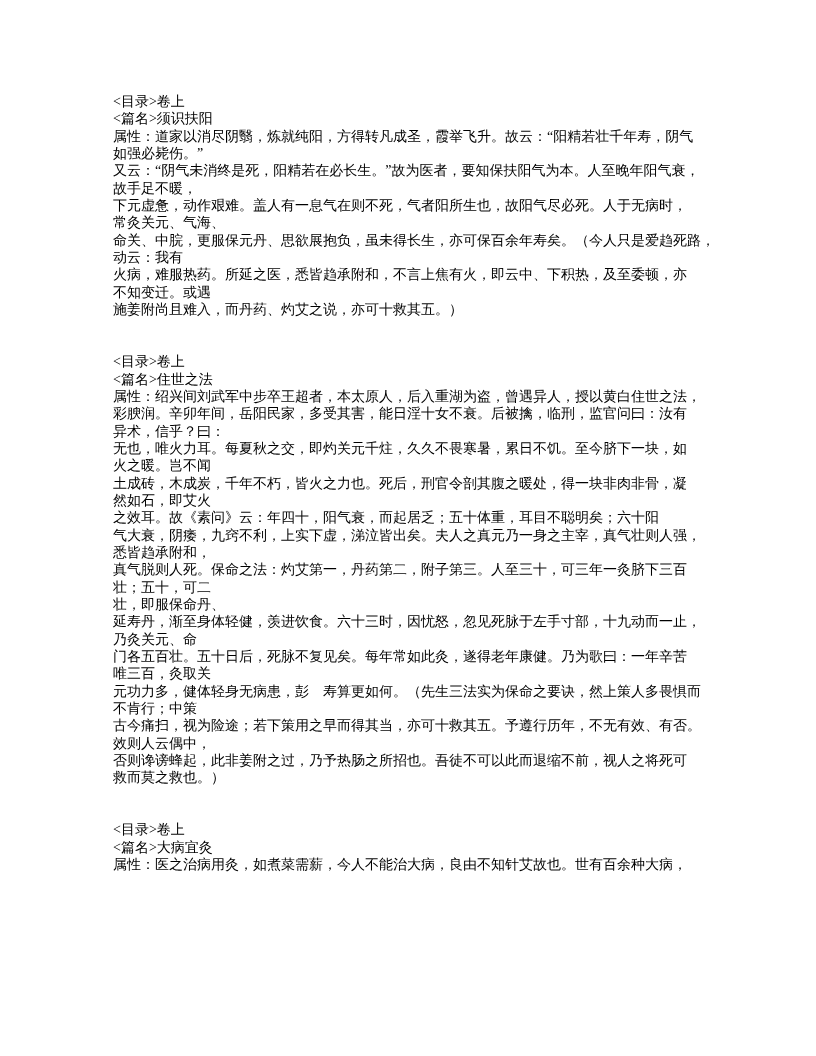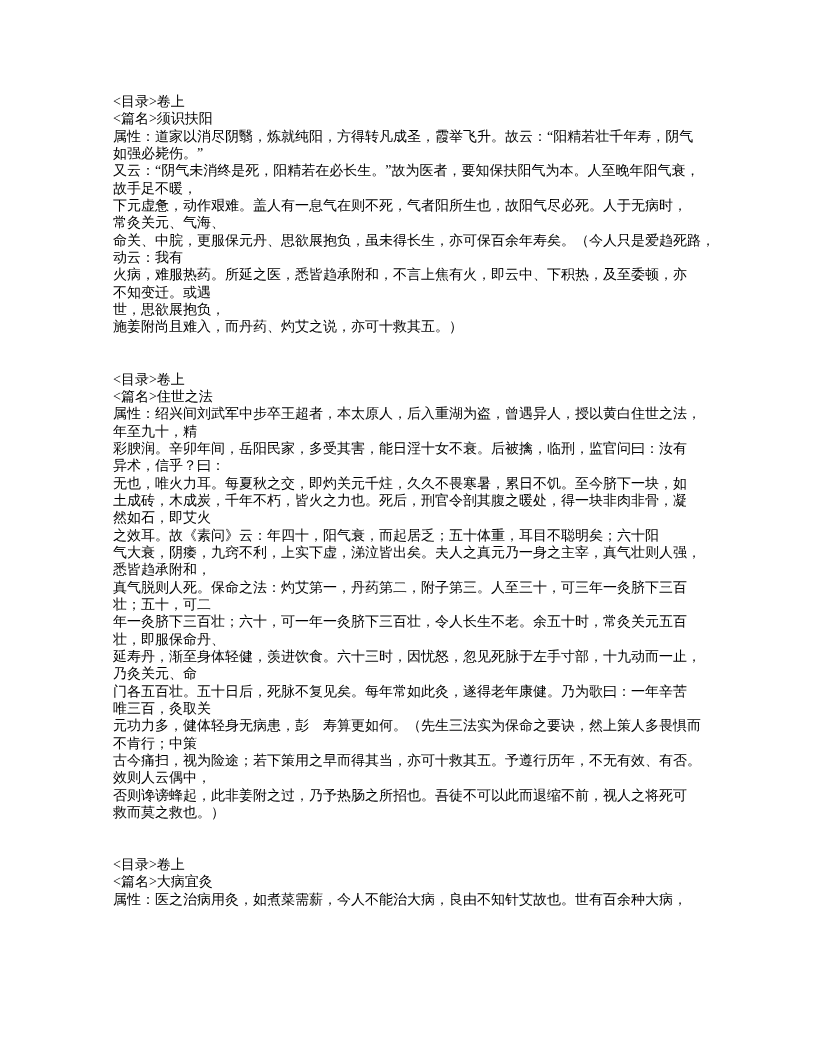--- a/index.html
+++ b/index.html
@@ -50,40 +50,38 @@
     <div class="line">属性：道家以消尽阴翳，炼就纯阳，方得转凡成圣，霞举飞升。故云：“阳精若壮千年寿，阴气</div>
     <div class="line">如强必毙伤。”</div>
     <div class="line">又云：“阴气未消终是死，阳精若在必长生。”故为医者，要知保扶阳气为本。人至晚年阳气衰，</div>
     <div class="line">故手足不暖，</div>
     <div class="line">下元虚惫，动作艰难。盖人有一息气在则不死，气者阳所生也，故阳气尽必死。人于无病时，</div>
     <div class="line">常灸关元、气海、</div>
     <div class="line">命关、中脘，更服保元丹、思欲展抱负，虽未得长生，亦可保百余年寿矣。（今人只是爱趋死路，</div>
     <div class="line">动云：我有</div>
     <div class="line">火病，难服热药。所延之医，悉皆趋承附和，不言上焦有火，即云中、下积热，及至委顿，亦</div>
     <div class="line">不知变迁。或遇</div>
-    <div class="line">世，思欲展抱负，</div>
     <div class="line">施姜附尚且难入，而丹药、灼艾之说，亦可十救其五。）</div>
     <div class="line blank"></div>
     <div class="line blank"></div>
 
     <div class="line">&lt;目录&gt;卷上</div>
     <div class="line">&lt;篇名&gt;住世之法</div>
     <div class="line">属性：绍兴间刘武军中步卒王超者，本太原人，后入重湖为盗，曾遇异人，授以黄白住世之法，</div>
-    <div class="line">年至九十，精</div>
     <div class="line">彩腴润。辛卯年间，岳阳民家，多受其害，能日淫十女不衰。后被擒，临刑，监官问曰：汝有</div>
     <div class="line">异术，信乎？曰：</div>
     <div class="line">无也，唯火力耳。每夏秋之交，即灼关元千炷，久久不畏寒暑，累日不饥。至今脐下一块，如</div>
+    <div class="line">火之暖。岂不闻</div>
     <div class="line">土成砖，木成炭，千年不朽，皆火之力也。死后，刑官令剖其腹之暖处，得一块非肉非骨，凝</div>
     <div class="line">然如石，即艾火</div>
     <div class="line">之效耳。故《素问》云：年四十，阳气衰，而起居乏；五十体重，耳目不聪明矣；六十阳</div>
     <div class="line">气大衰，阴痿，九窍不利，上实下虚，涕泣皆出矣。夫人之真元乃一身之主宰，真气壮则人强，</div>
     <div class="line">悉皆趋承附和，</div>
     <div class="line">真气脱则人死。保命之法：灼艾第一，丹药第二，附子第三。人至三十，可三年一灸脐下三百</div>
     <div class="line">壮；五十，可二</div>
-    <div class="line">年一灸脐下三百壮；六十，可一年一灸脐下三百壮，令人长生不老。余五十时，常灸关元五百</div>
     <div class="line">壮，即服保命丹、</div>
     <div class="line">延寿丹，渐至身体轻健，羡进饮食。六十三时，因忧怒，忽见死脉于左手寸部，十九动而一止，</div>
     <div class="line">乃灸关元、命</div>
     <div class="line">门各五百壮。五十日后，死脉不复见矣。每年常如此灸，遂得老年康健。乃为歌曰：一年辛苦</div>
     <div class="line">唯三百，灸取关</div>
     <div class="line">元功力多，健体轻身无病患，彭　寿算更如何。（先生三法实为保命之要诀，然上策人多畏惧而</div>
     <div class="line">不肯行；中策</div>
     <div class="line">古今痛扫，视为险途；若下策用之早而得其当，亦可十救其五。予遵行历年，不无有效、有否。</div>
     <div class="line">效则人云偶中，</div>
     <div class="line">否则谗谤蜂起，此非姜附之过，乃予热肠之所招也。吾徒不可以此而退缩不前，视人之将死可</div>

